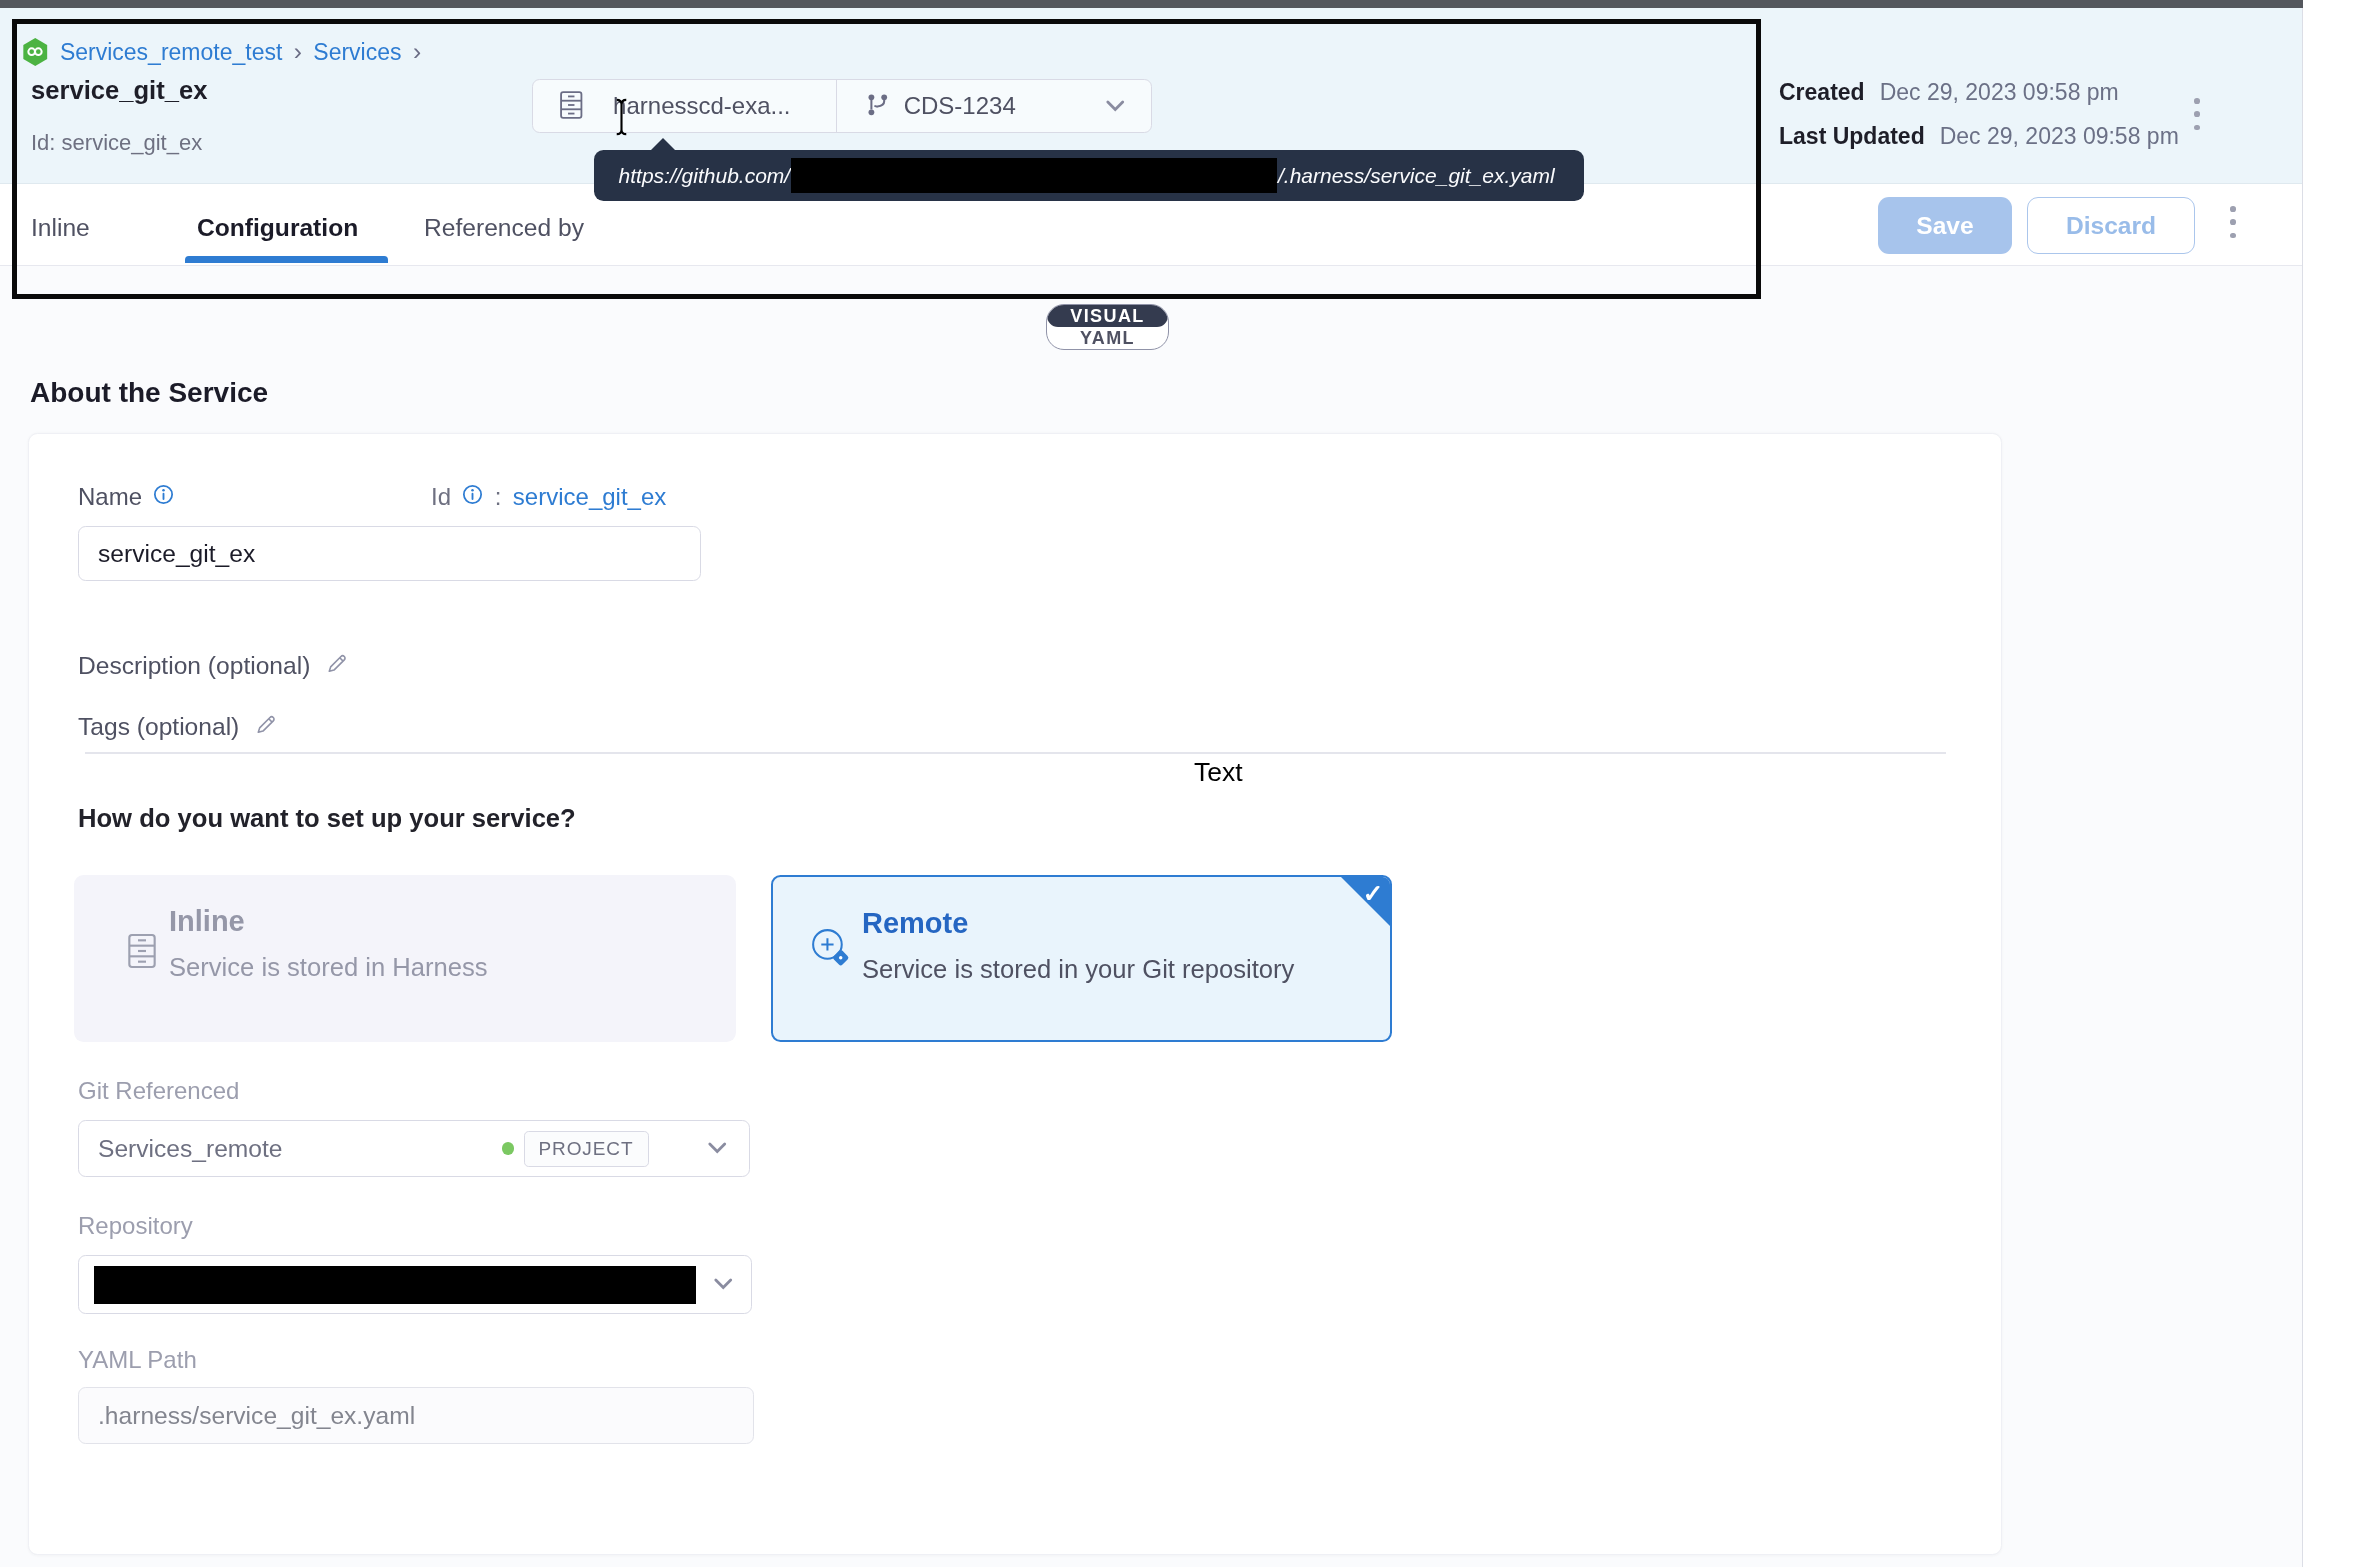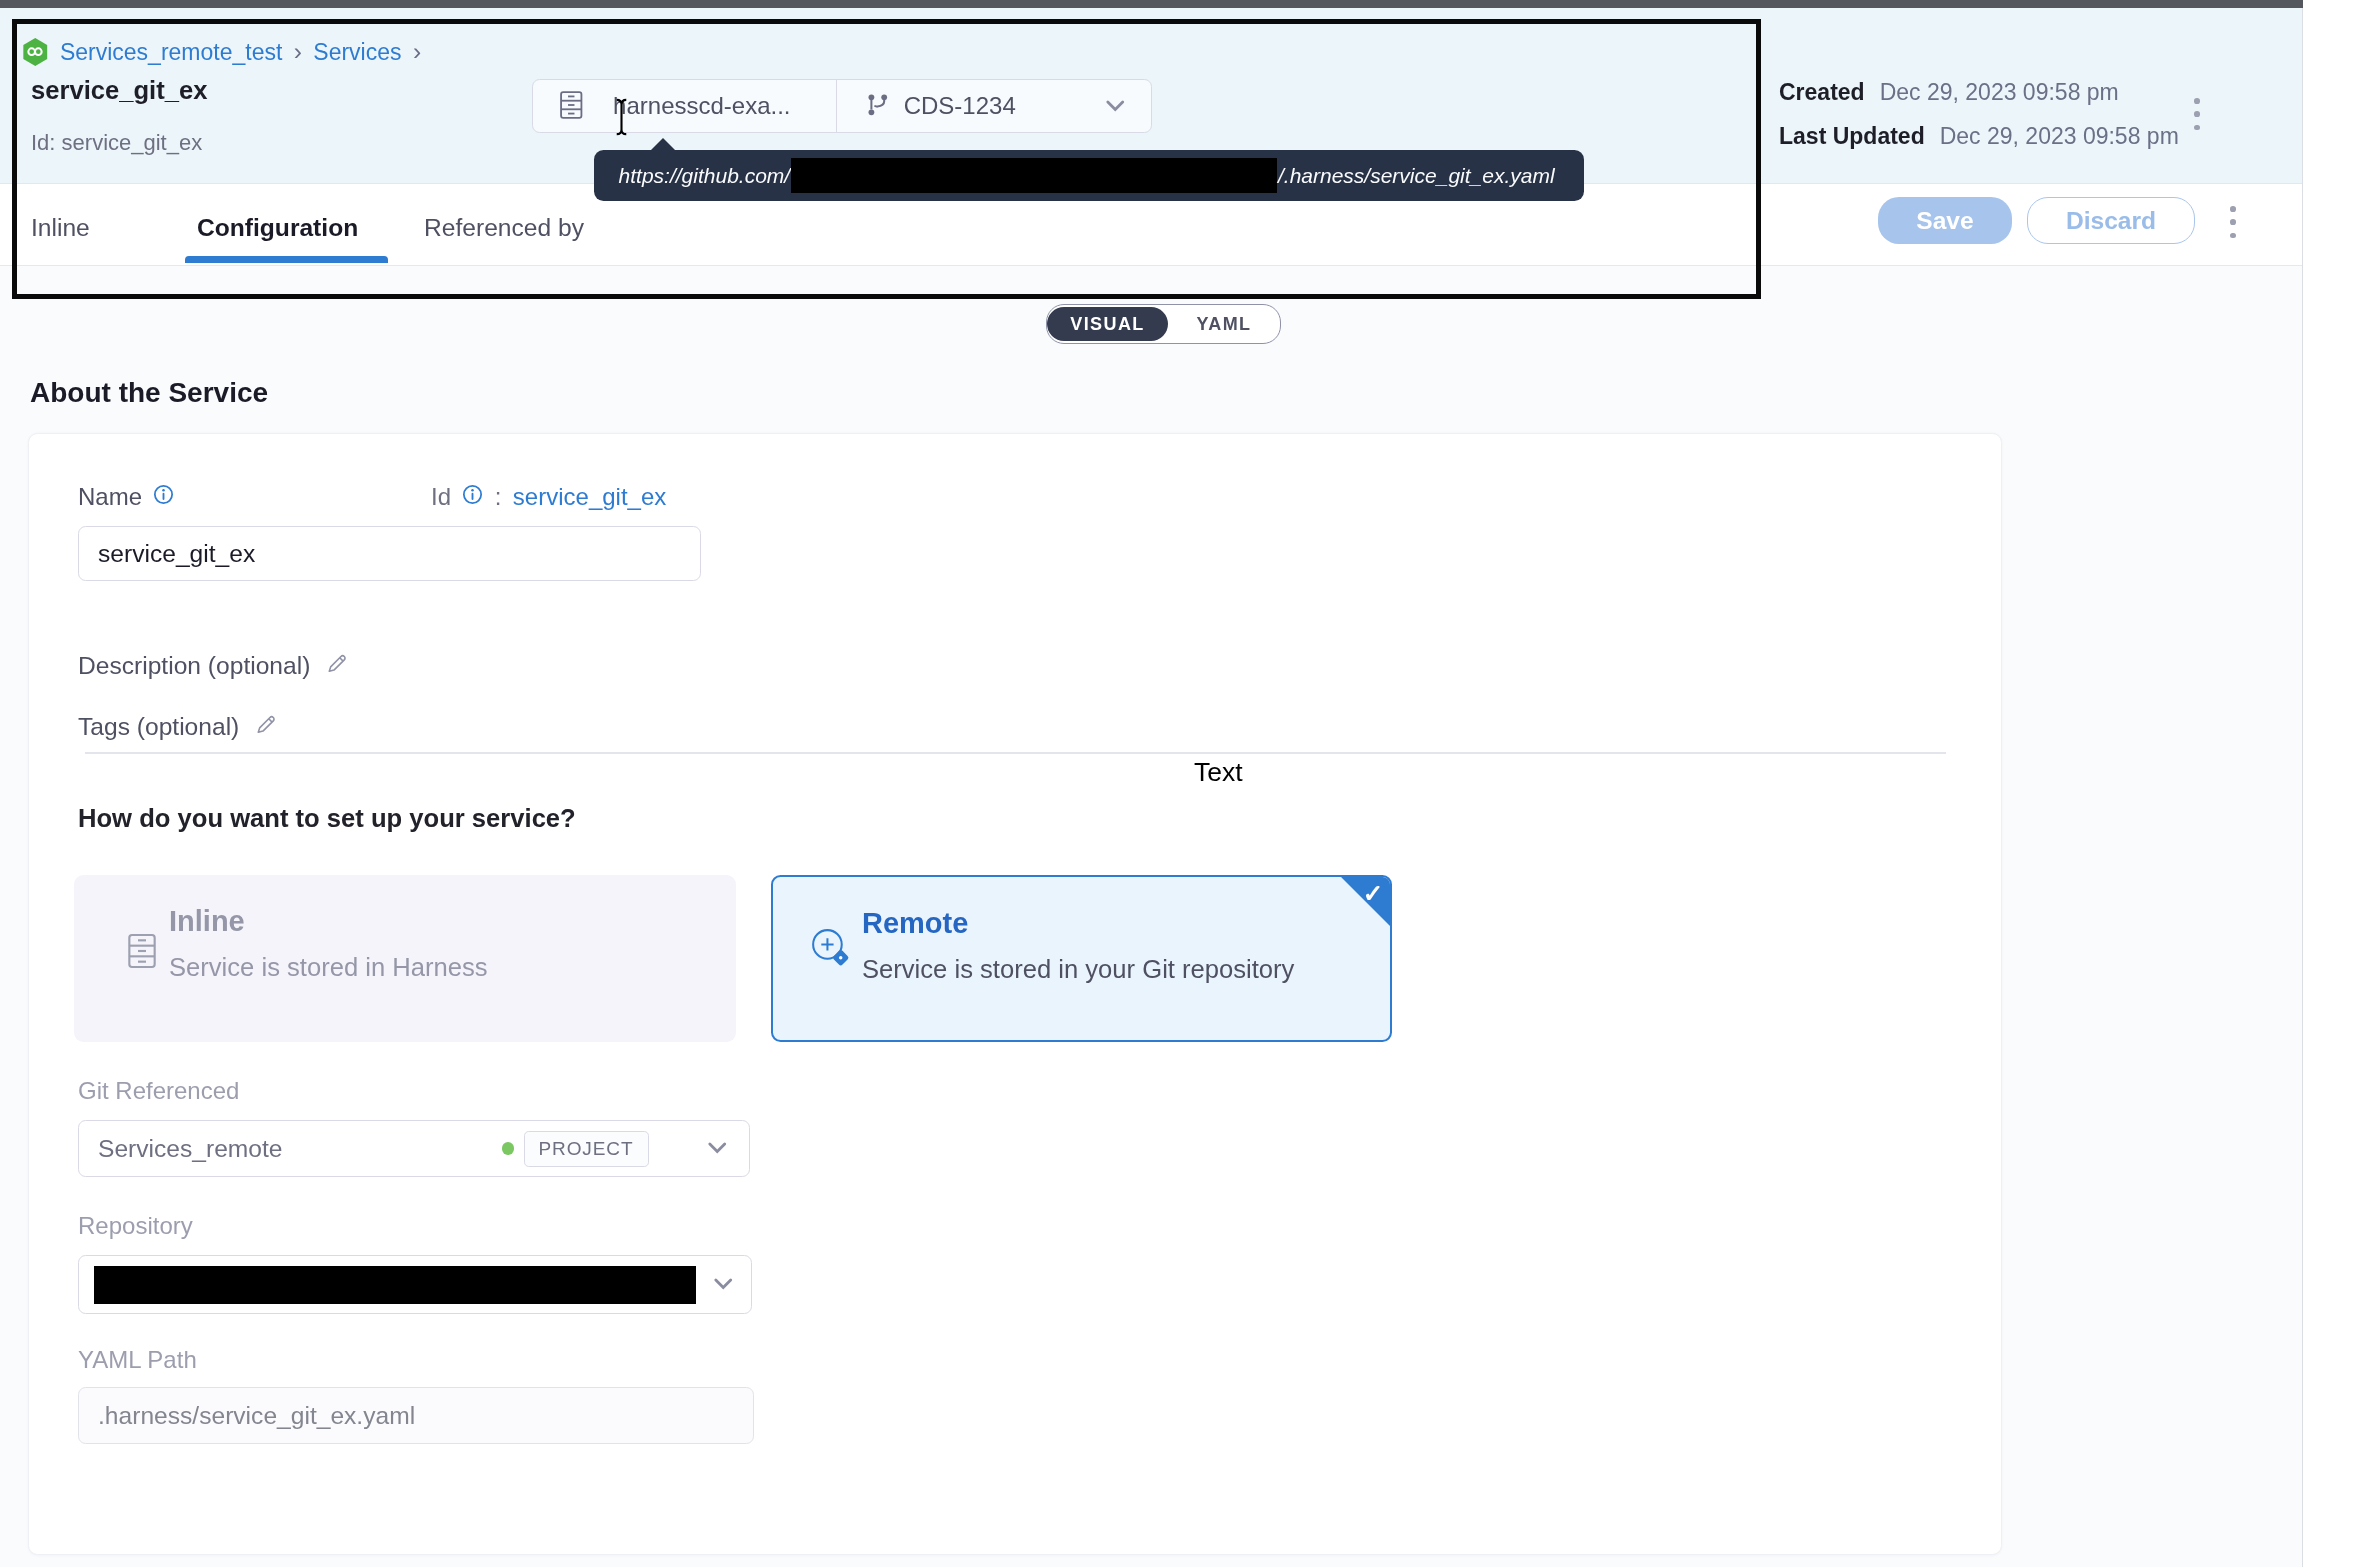--- a/index.html
+++ b/index.html
@@ -49,26 +49,26 @@
   .kebab-top { position:absolute; left:2194px; top:98px; z-index:41; }
   .kebab-bottom { position:absolute; left:2230px; top:206px; }
 
   
   .tab { position:absolute; top:214px; font-size:24.6px; color:#4F5162; cursor:pointer; z-index:41; }
   .tab.summary { left:31px; }
   .tab.config { left:197px; font-weight:bold; color:#1B1B28; }
   .tab.referenced { left:424px; }
   .tab-underline { position:absolute; left:185px; top:256px; width:203px; height:6.6px; background:#2E7CD2; border-radius:3.8px 3.8px 0 0; z-index:41; }
 
-  .btn { position:absolute; top:197px; height:47px; border-radius:21px; font-size:24.6px; font-weight:bold; display:flex; align-items:center; justify-content:center; cursor:pointer; }
+  .btn { position:absolute; top:197px; height:57px; border-radius:11px; font-size:24.6px; font-weight:bold; display:flex; align-items:center; justify-content:center; cursor:pointer; }
   .btn-save { left:1878px; width:134px; background:#A7C4EC; color:#ffffff; }
   .btn-discard { left:2027px; width:168px; background:#ffffff; border:1.9px solid #ABC6EC; color:#99BCE9; }
 
   
-  .toggle { position:absolute; left:1046px; top:304px; height:40px; display:flex; align-items:center; background:#ffffff; border:1.9px solid #9093A8; border-radius:18px; overflow:hidden; z-index:10; }
+  .toggle { position:absolute; left:1046px; top:304px; height:46px; display:flex; align-items:center; background:#ffffff; border:1.9px solid #9093A8; border-radius:18px; overflow:hidden; z-index:10;flex-direction:column; }
   .toggle .seg { height:34px; display:flex; align-items:center; justify-content:center; font-size:18px; font-weight:bold; letter-spacing:1.4px; cursor:pointer; }
   .toggle .seg.sel { width:121px; background:#343B4F; color:#ffffff; border-radius:17px; }
   .toggle .seg.unsel { width:112px; color:#4F5162; }
 
   
   .about-heading { position:absolute; left:30px; top:377px; font-size:28px; font-weight:bold; color:#1B1B28; }
   .card { position:absolute; left:28px; top:433px; width:1974px; height:1122px; background:#ffffff; border:0.9px solid #EFF0F5; border-radius:9.5px; box-shadow:0 0.9px 2.8px rgba(40,41,61,0.04); }
 
   .fld-label { position:absolute; font-size:24px; color:#4F5162; display:flex; align-items:center; gap:11.4px; }
   .muted-label { color:#9C9EAE; }

